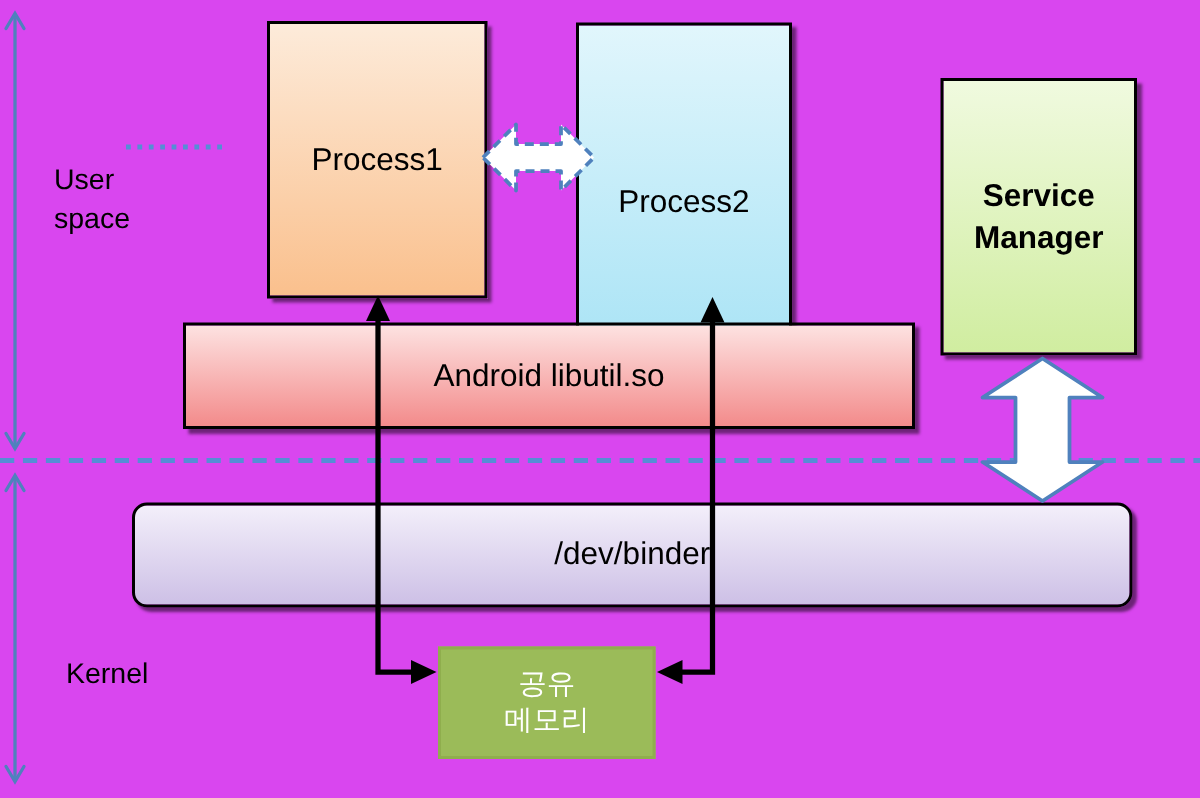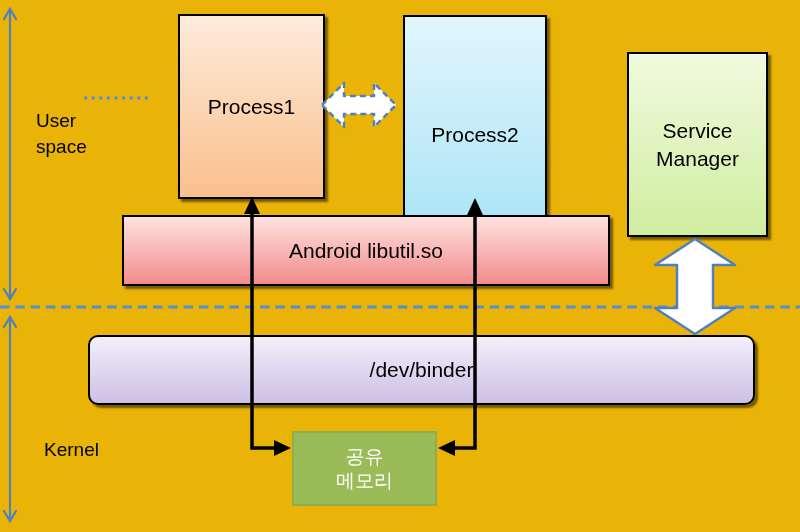--- a/index.html
+++ b/index.html
@@ -2,36 +2,36 @@
 <html><head>
 <meta charset="utf-8">
 <style>
   html, body { margin: 0; padding: 0; }
   body {
     width: 800px; height: 532px; overflow: hidden;
     font-family: "Liberation Sans", "DejaVu Sans", sans-serif;
   }
   .canvas {
     position: relative; width: 800px; height: 532px;
-    background: #eab308;
+    background: #d946ef;
   }
   .box {
     position: absolute; box-sizing: border-box;
     border: 2.5px solid #000;
     box-shadow: 3px 3px 2px rgba(0,0,0,0.5);
     display: flex; align-items: center; justify-content: center;
     text-align: center; color: #000; font-size: 21px;
     white-space: pre-line; line-height: 1.32;
   }
   #process1 { left: 178px; top: 14px; width: 147px; height: 185px;
     background: linear-gradient(to bottom, #fdebda, #fac08d); }
-  #process2 { left: 403px; top: 15px; width: 144px; height: 239px;
+  #process2 { left: 384px; top: 15px; width: 144px; height: 239px;
     background: linear-gradient(to bottom, #e1f6fc, #a5e2f5); }
-  #service-manager { left: 627px; top: 52px; width: 141px; height: 185px;
-    background: linear-gradient(to bottom, #f0fadf, #d0eda0); }
+  #service-manager { left: 627px; top: 52px; width: 131px; height: 185px;
+    background: linear-gradient(to bottom, #f0fadf, #d0eda0); font-weight: bold; }
   #libutil { left: 82px; top: 215px; width: 488px; height: 71px;
     background: linear-gradient(to bottom, #fde2e1, #f38b8b); margin-left: 40px; }
   #binder { left: 88px; top: 335px; width: 667px; height: 70px;
     background: linear-gradient(to bottom, #f3effa, #cdc0e6); border-radius: 10px; }
   #shared-memory { left: 292px; top: 411px; width: 145px; height: 75px;
     background: #9bbb59; border: 2px solid #8fae4d; box-shadow: none;
     color: #fff; font-size: 19px; line-height: 1.25; margin-top: 20px; }
   .region-label {
     position: absolute; color: #000; font-size: 19px;
     line-height: 1.35; white-space: pre-line;

